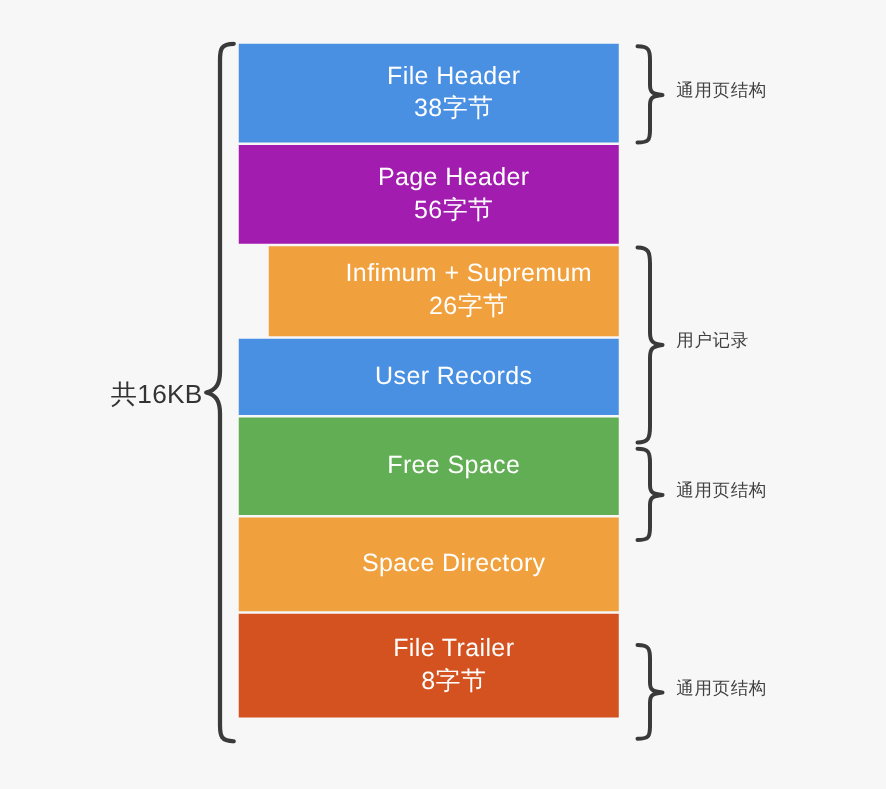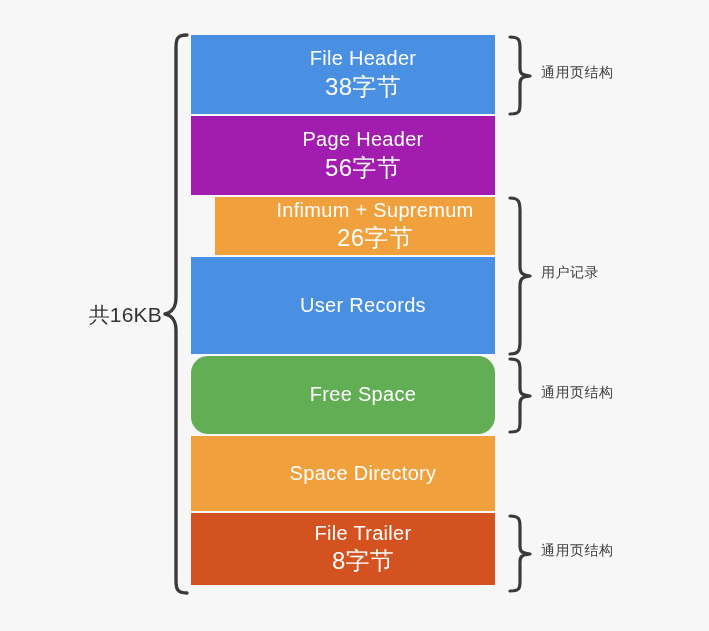--- a/index.html
+++ b/index.html
@@ -59,21 +59,21 @@
     color: #ffffff;
     text-align: center;
     line-height: 1.28;
     padding-left: 40px;
   }
   .block .title {
     font-size: 20px;
     letter-spacing: 0.3px;
   }
   .block .sub {
-    font-size: 24px;
+    font-size: 20px;
     letter-spacing: 0.3px;
   }
 
   
   .right-brace {
     position: absolute;
     width: 24px;
   }
   .right-label {
     position: absolute;
@@ -101,41 +101,41 @@
     <div class="block" style="background:#4a90e2; height:79px;">
       <div class="title">File Header</div>
       <div class="sub">38字节</div>
     </div>
 
     <div class="block" style="background:#a21caf; height:79px;">
       <div class="title">Page Header</div>
       <div class="sub">56字节</div>
     </div>
 
-    <div class="block" style="background:#f0a03c; height:58px;margin-left:24px;">
+    <div class="block" style="background:#f0a03c; height:72px;margin-left:24px;">
       <div class="title">Infimum + Supremum</div>
       <div class="sub">26字节</div>
     </div>
 
-    <div class="block" style="background:#4a90e2; height:97px;">
+    <div class="block" style="background:#4a90e2; height:61px;">
       <div class="title">User Records</div>
 
     </div>
 
-    <div class="block" style="background:#62ae54; height:78px;border-radius:17px;">
+    <div class="block" style="background:#62ae54; height:78px;">
       <div class="title">Free Space</div>
 
     </div>
 
     <div class="block" style="background:#f0a03c; height:75px;">
       <div class="title">Space Directory</div>
 
     </div>
 
-    <div class="block" style="background:#d4521f; height:72px;">
+    <div class="block" style="background:#d4521f; height:83px;">
       <div class="title">File Trailer</div>
       <div class="sub">8字节</div>
     </div>
 
   </div>
 
   <div class="right-brace" style="left:508px; top:35px; height:81px;">
     <svg width="24" height="81" viewBox="0 0 24 81" xmlns="http://www.w3.org/2000/svg">
       <path d="M2 2 C11 2 12 5 12 13 L12 33 C12 39 14 40 22 41 C14 42 12 43 12 49 L12 69 C12 77 11 79 2 79" fill="none" stroke="#3a3a3a" stroke-width="3.2" stroke-linecap="round" stroke-linejoin="round"></path>
     </svg>

